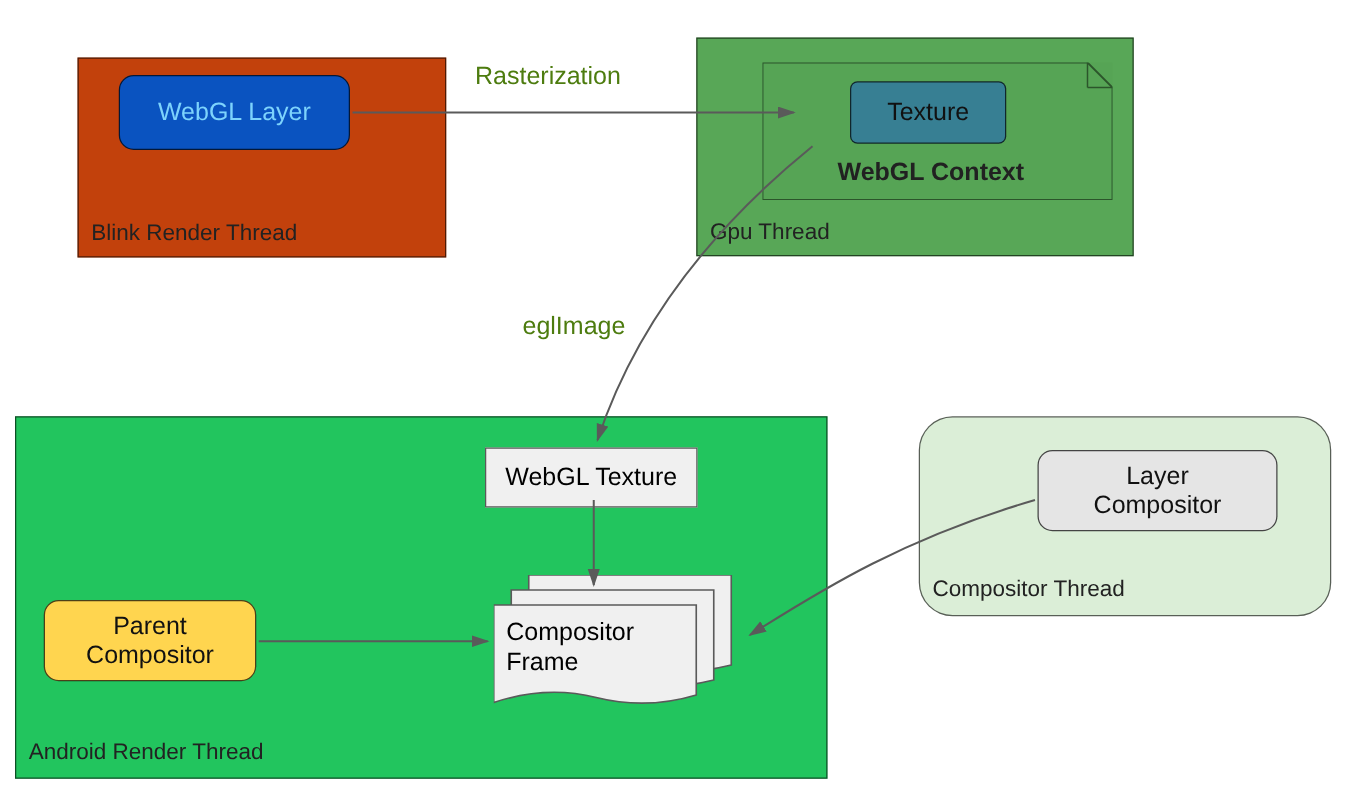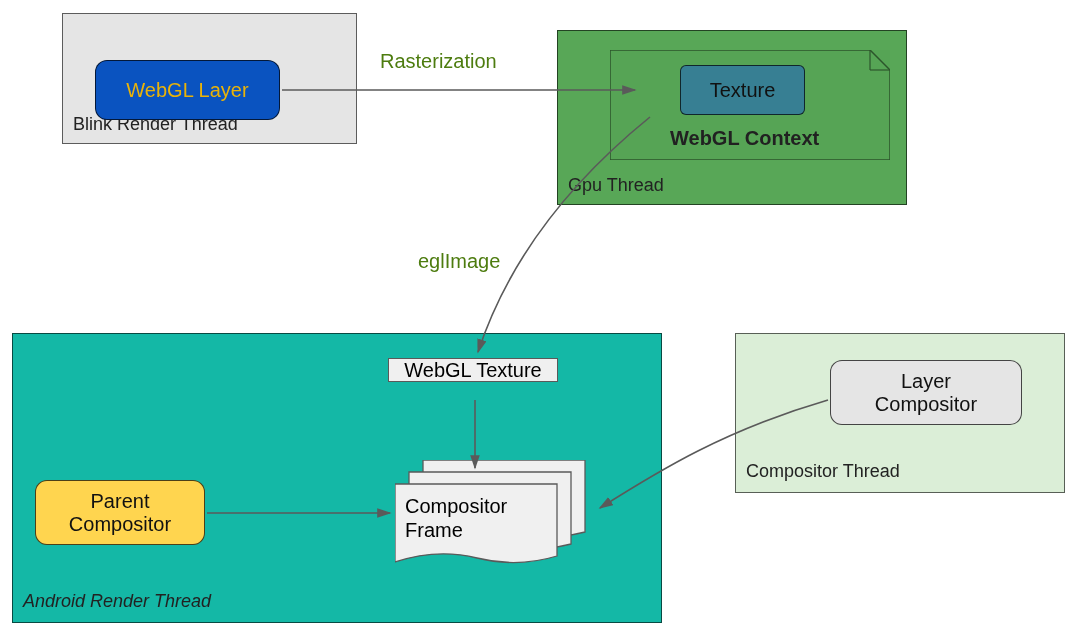--- a/index.html
+++ b/index.html
@@ -53,54 +53,54 @@
   svg.overlay {
     position: absolute;
     left: 0; top: 0;
     width: 1077px; height: 635px;
     pointer-events: none;
   }
 </style>
 </head>
 <body>
 
-<div class="box container" style="left:62px; top:13px; width:295px; height:131px; background:#e5e5e5;">
+<div class="box container" style="left:62px; top:46px; width:295px; height:160px; background:#c2410c;">
   <div class="container-label" style="left:10px; bottom:8px;">Blink Render Thread</div>
 </div>
 
-<div class="box rounded-node" style="left:95px; top:60px; width:185px; height:60px; background:#0a53c0; color:#eab308;">
+<div class="box rounded-node" style="left:95px; top:60px; width:185px; height:60px; background:#0a53c0; color:#7dd3fc;">
   <span>WebGL Layer</span>
 </div>
 
 <div class="box container" style="left:557px; top:30px; width:350px; height:175px; background:#58a757;">
   <div class="container-label" style="left:10px; bottom:8px;">Gpu Thread</div>
 </div>
 
 <div class="box" style="left:610px; top:50px; width:280px; height:110px; background:#58a757; filter:brightness(0.98);">
   <svg width="280" height="110" style="position:absolute;left:0;top:0;">
     <polygon points="0,0 260,0 280,20 280,110 0,110" fill="#58a757" stroke="#2d572c" stroke-width="1.5"></polygon>
     <line x1="260" y1="0" x2="260" y2="20" stroke="#2d572c" stroke-width="1.2"></line>
     <line x1="260" y1="20" x2="280" y2="20" stroke="#2d572c" stroke-width="1.2"></line>
   </svg>
   <div class="container-label" style="left:60px; bottom:10px; font-size:20px;font-weight:bold;">WebGL Context</div>
 </div>
 
 <div class="box rounded-node" style="left:640px; top:65px; width:125px; height:50px; background:#377f93; color:#111; border-radius:6px;margin-left:40px;">
   <span>Texture</span>
 </div>
 
-<div class="box container" style="left:12px; top:333px; width:650px; height:290px; background:#14b8a6;font-style:italic;">
+<div class="box container" style="left:12px; top:333px; width:650px; height:290px; background:#22c55e;">
   <div class="container-label" style="left:10px; bottom:10px;">Android Render Thread</div>
 </div>
 
-<div class="box container" style="left:735px; top:333px; width:330px; height:160px; background:#dbeed7;">
+<div class="box container" style="left:735px; top:333px; width:330px; height:160px; background:#dbeed7;border-radius:27px;">
   <div class="container-label" style="left:10px; bottom:10px;">Compositor Thread</div>
 </div>
 
-<div class="box rect-node" style="left:388px; top:358px; width:170px; height:24px;justify-content:center;">
+<div class="box rect-node" style="left:388px; top:358px; width:170px; height:48px;justify-content:center;">
   <span>WebGL Texture</span>
 </div>
 
 <div class="box" style="left:395px; top:460px; width:200px; height:110px;">
   <svg width="200" height="110" style="position:absolute;left:0;top:0;">
 
     <path d="M28 0 L190 0 L190 72 Q150 82 110 74 Q70 66 28 78 Z" fill="#f0f0f0" stroke="#5a5a5a" stroke-width="1.3"></path>
 
     <path d="M14 12 L176 12 L176 84 Q136 94 96 86 Q56 78 14 90 Z" fill="#f0f0f0" stroke="#5a5a5a" stroke-width="1.3"></path>
 

